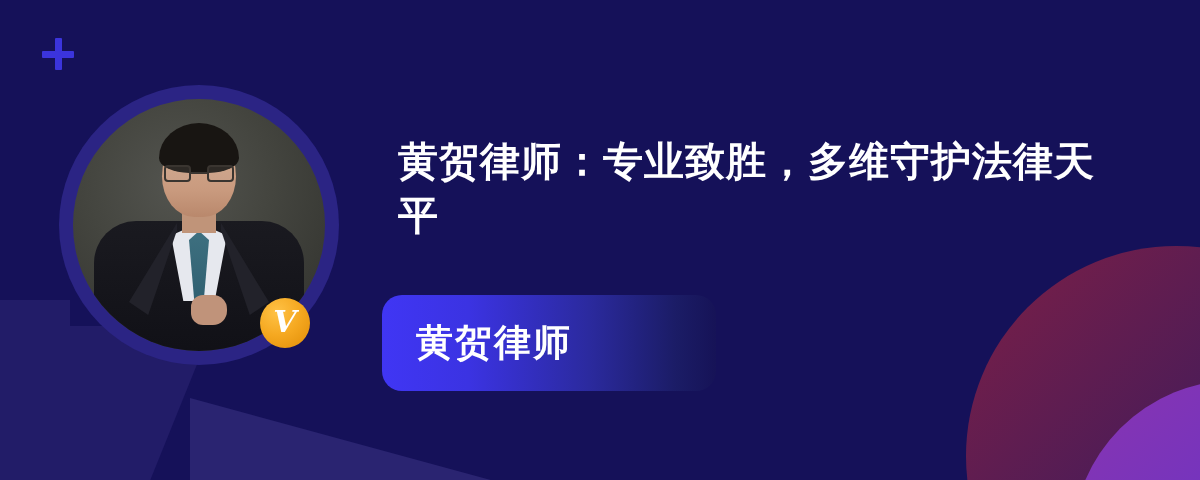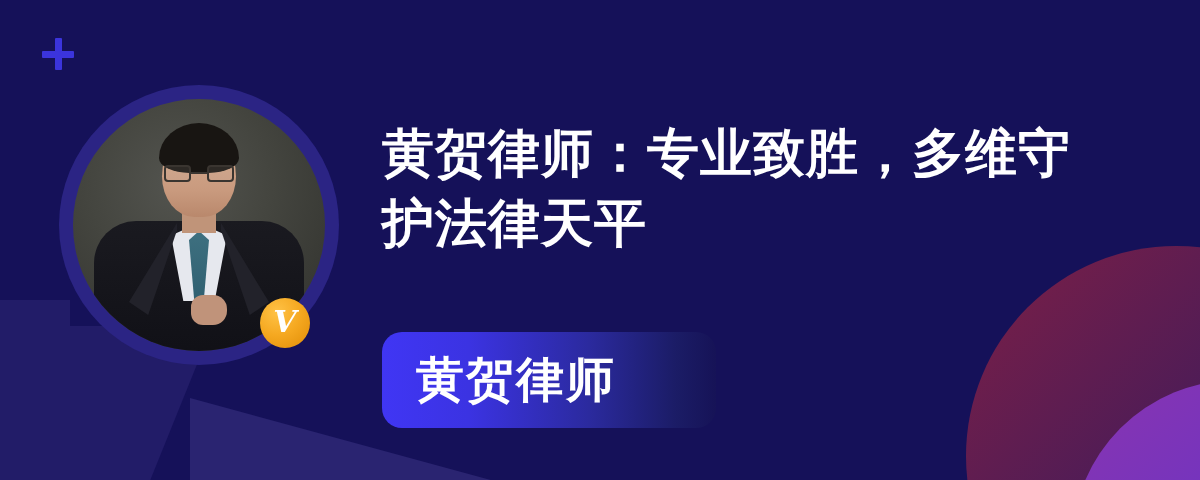--- a/index.html
+++ b/index.html
@@ -270,49 +270,48 @@
     top: 0;
     width: 740px;
     height: 480px;
   }
 
   .headline {
     position: absolute;
     left: 0;
     top: 118px;
     width: 712px;
-    margin: 0;
+    margin: 16px;
     color: #ffffff;
-    font-size: 52px;
+    font-size: 40px;
     line-height: 1.35;
     font-weight: 700;
     letter-spacing: 1px;
     font-family: "DejaVu Sans", "Liberation Sans", sans-serif;
   }
 
   .name-button {
     position: absolute;
     left: 0;
     top: 295px;
     width: 334px;
     height: 96px;
     border: 0;
     border-radius: 20px;
     padding: 0 0 0 34px;
     text-align: left;
     color: #ffffff;
-    font-size: 48px;
+    font-size: 37px;
     font-weight: 700;
     letter-spacing: 2px;
     font-family: "DejaVu Sans", "Liberation Sans", sans-serif;
     background: linear-gradient(90deg, #4036f4 0%, #3b33e2 26%, #2b2a9e 62%, #1b1c66 88%, #161357 100%);
     cursor: pointer;
     display: flex;
     align-items: center;
-    margin-top: 37px;
   }
 </style>
 </head>
 <body>
 
 <div class="banner">
 
   <div class="bg-layer">
     <div class="shape-slab-left2"></div>
     <div class="shape-slab-left"></div>

